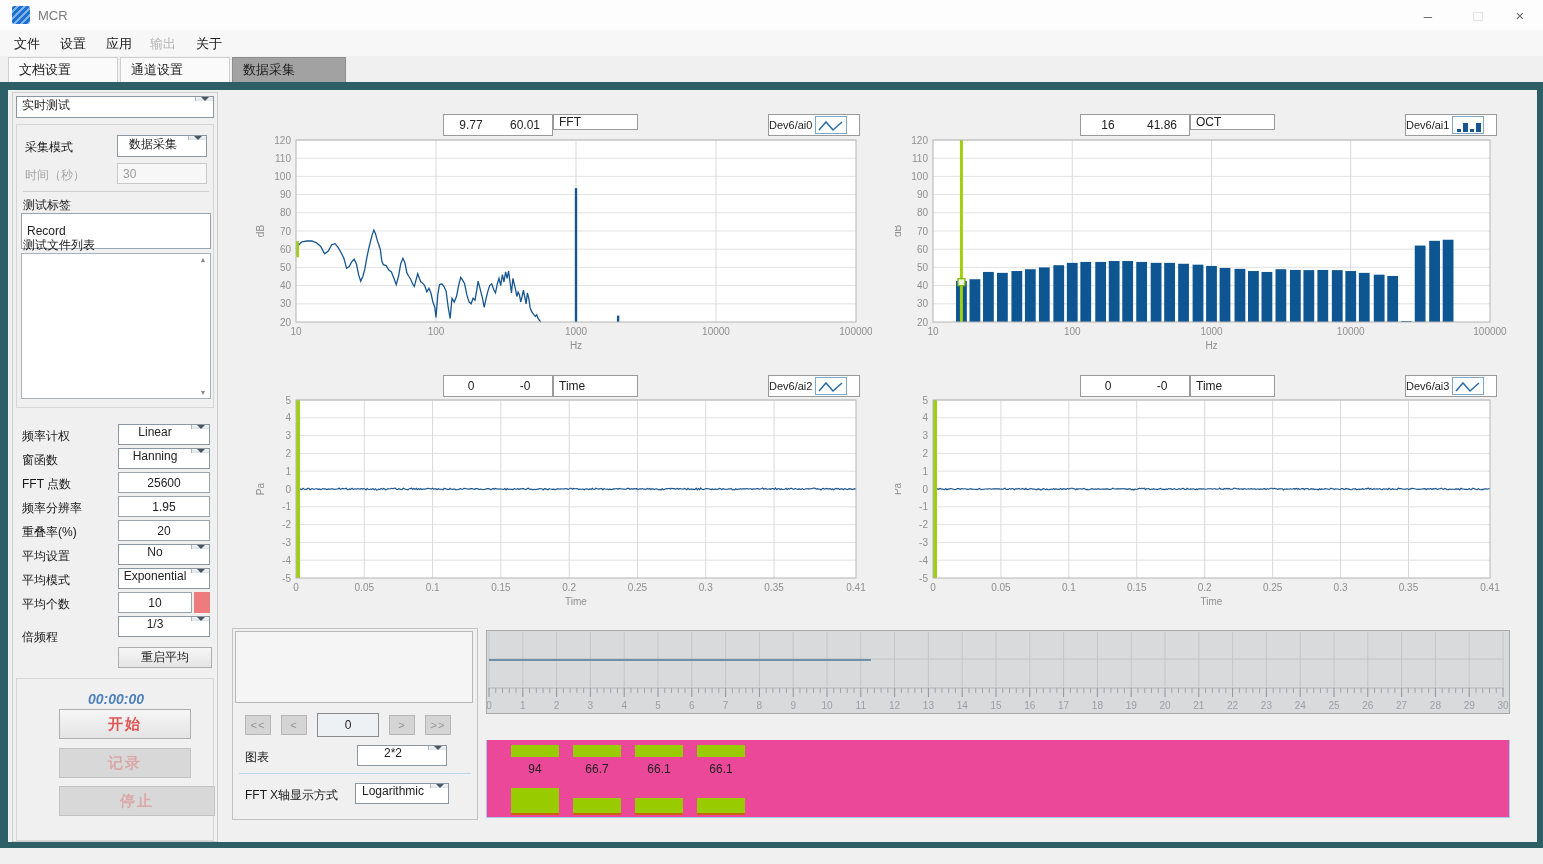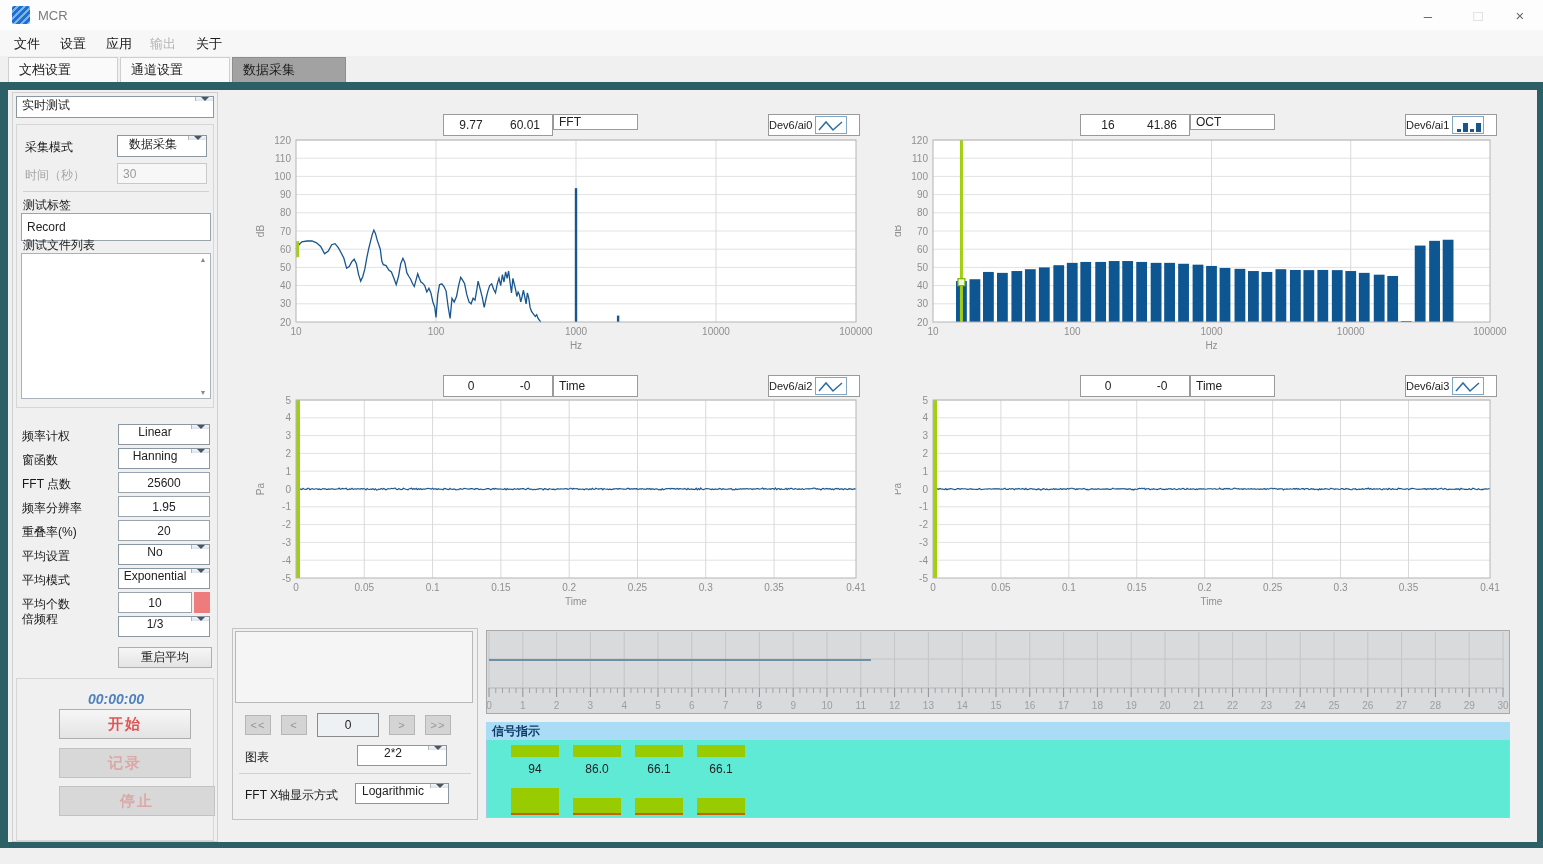--- a/index.html
+++ b/index.html
@@ -100,21 +100,21 @@
   <div class="abs combo" style="left:100px;top:10px;width:90px;height:22px;">
     <span class="val">数据采集</span>
     <span class="arrowbox">
         <span class="tri"></span>
       </span>
   </div>
   <span class="abs lbl disabled" style="left:8px;top:42px;">时间（秒）</span>
   <div class="abs tinput disabled left" style="left:100px;top:38px;width:90px;height:21px;">30</div>
   <div class="abs" style="left:6px;top:66px;width:186px;height:1px;background:#d0d0d0;"></div>
   <span class="abs lbl" style="left:6px;top:72px;">测试标签</span>
-  <div class="abs tinput left" style="left:4px;top:88px;width:190px;height:28px;">Record</div>
+  <div class="abs tinput left" style="left:4px;top:88px;width:190px;height:36px;">Record</div>
   <span class="abs lbl" style="left:6px;top:112px;">测试文件列表</span>
   <div class="abs" style="left:4px;top:128px;width:190px;height:146px;background:#fff;border:1px solid #a9b2ba;box-sizing:border-box;">
     <div class="abs scrollarrow" style="right:0;top:2px;">▲</div>
     <div class="abs scrollarrow" style="right:0;bottom:2px;">▼</div>
   </div>
 </div>
 
 <div id="params" class="abs" style="left:16px;top:424px;width:198px;height:216px;">
     <span class="abs lbl" style="left: 6px; top: 4px;">频率计权</span>
     <div class="abs combo" style="left: 102px; top: 0px; width: 92px; height: 21px;">
@@ -146,21 +146,21 @@
     <span class="abs lbl" style="left: 6px; top: 148px;">平均模式</span>
     <div class="abs combo" style="left: 102px; top: 144px; width: 92px; height: 21px;">
       <span class="val">Exponential</span>
       <span class="arrowbox">
         <span class="tri"></span>
       </span>
     </div>
     <span class="abs lbl" style="left: 6px; top: 172px;">平均个数</span>
     <div class="abs tinput" style="left: 102px; top: 168px; width: 74px; height: 21px;">10</div>
     <div class="abs" style="left: 178px; top: 168px; width: 16px; height: 21px; background: rgb(239, 124, 124);"></div>
-    <span class="abs lbl" style="left: 6px; top: 187px;">倍频程</span>
+    <span class="abs lbl" style="left: 6px; top: 205px;">倍频程</span>
     <div class="abs combo" style="left: 102px; top: 192px; width: 92px; height: 21px;">
       <span class="val">1/3</span>
       <span class="arrowbox">
         <span class="tri"></span>
       </span>
     </div>
   </div>
 
 <div class="abs btn" style="left:118px;top:647px;width:94px;height:21px;">重启平均</div>
 
@@ -671,29 +671,26 @@
       <line x1="996.7199999999999" y1="58" x2="996.7199999999999" y2="63" stroke="#9fa4a6"></line>
       <line x1="1003.48" y1="58" x2="1003.48" y2="63" stroke="#9fa4a6"></line>
       <line x1="1010.2399999999999" y1="58" x2="1010.2399999999999" y2="63" stroke="#9fa4a6"></line>
       <line x1="1016.9999999999999" y1="2" x2="1016.9999999999999" y2="58" stroke="#c3c5c6"></line>
       <line x1="1016.9999999999999" y1="58" x2="1016.9999999999999" y2="67" stroke="#8f9496"></line>
       <text x="1016.9999999999999" y="79" text-anchor="middle" font-size="10" fill="#9aa0a2" font-family="Liberation Sans, sans-serif">30</text>
       <line x1="3" y1="30" x2="384.94" y2="30" stroke="#6e8fa8" stroke-width="2"></line>
     </svg></div>
 
 <div class="abs" style="left:486px;top:722px;width:1024px;height:96px;box-sizing:border-box;">
-  <div class="abs" style="left:0;top:0;width:1024px;height:18px;background:#aadcf6;display:flex;align-items:center;padding-left:6px;box-sizing:border-box;">
-    <span class="sigtitle">信号指示</span>
-  </div>
-  <div id="signal-body" class="abs" style="left:0;top:18px;width:1024px;height:78px;background:#5eead4;border:1px solid #9fcbe6;border-top:none;box-sizing:border-box;">
+  <div id="signal-body" class="abs" style="left:0;top:18px;width:1024px;height:78px;background:#ec4899;border:1px solid #9fcbe6;border-top:none;box-sizing:border-box;">
       <div class="abs" style="left: 24px; top: 5px; width: 48px; height: 12px; background: rgb(153, 204, 0);"></div>
       <div class="abs" style="left: 18px; top: 22px; width: 60px; text-align: center; font-size: 12px; color: rgb(34, 34, 34);">94</div>
       <div class="abs" style="left: 24px; top: 48px; width: 48px; height: 27px; background: rgb(153, 204, 0); border-bottom: 2px solid rgb(200, 100, 0); box-sizing: border-box;"></div>
       <div class="abs" style="left: 86px; top: 5px; width: 48px; height: 12px; background: rgb(153, 204, 0);"></div>
-      <div class="abs" style="left: 80px; top: 22px; width: 60px; text-align: center; font-size: 12px; color: rgb(34, 34, 34);">86.0</div>
+      <div class="abs" style="left: 80px; top: 22px; width: 60px; text-align: center; font-size: 12px; color: rgb(34, 34, 34);">66.7</div>
       <div class="abs" style="left: 86px; top: 58px; width: 48px; height: 17px; background: rgb(153, 204, 0); border-bottom: 2px solid rgb(200, 100, 0); box-sizing: border-box;"></div>
       <div class="abs" style="left: 148px; top: 5px; width: 48px; height: 12px; background: rgb(153, 204, 0);"></div>
       <div class="abs" style="left: 142px; top: 22px; width: 60px; text-align: center; font-size: 12px; color: rgb(34, 34, 34);">66.1</div>
       <div class="abs" style="left: 148px; top: 58px; width: 48px; height: 17px; background: rgb(153, 204, 0); border-bottom: 2px solid rgb(200, 100, 0); box-sizing: border-box;"></div>
       <div class="abs" style="left: 210px; top: 5px; width: 48px; height: 12px; background: rgb(153, 204, 0);"></div>
       <div class="abs" style="left: 204px; top: 22px; width: 60px; text-align: center; font-size: 12px; color: rgb(34, 34, 34);">66.1</div>
       <div class="abs" style="left: 210px; top: 58px; width: 48px; height: 17px; background: rgb(153, 204, 0); border-bottom: 2px solid rgb(200, 100, 0); box-sizing: border-box;"></div>
     </div>
 </div>
 

